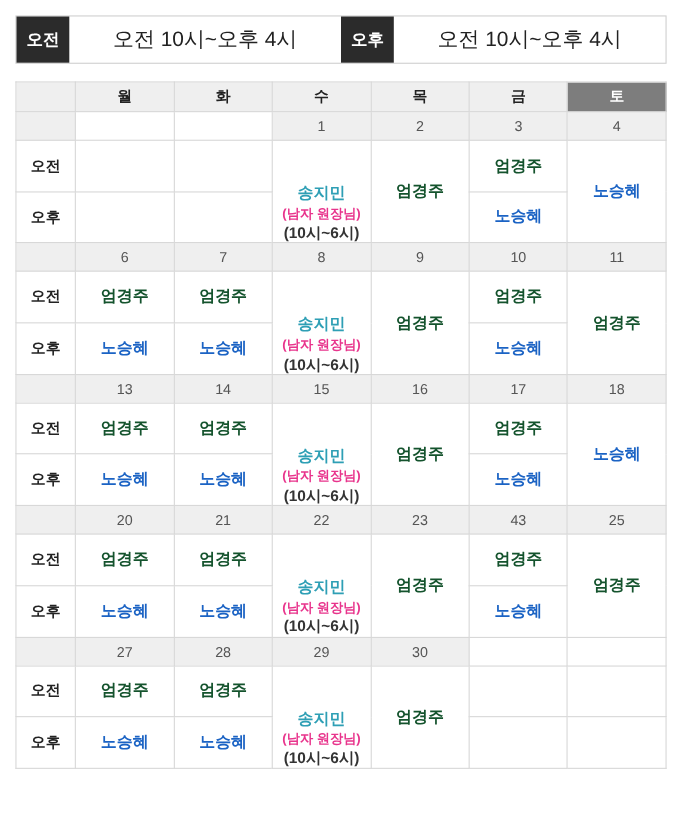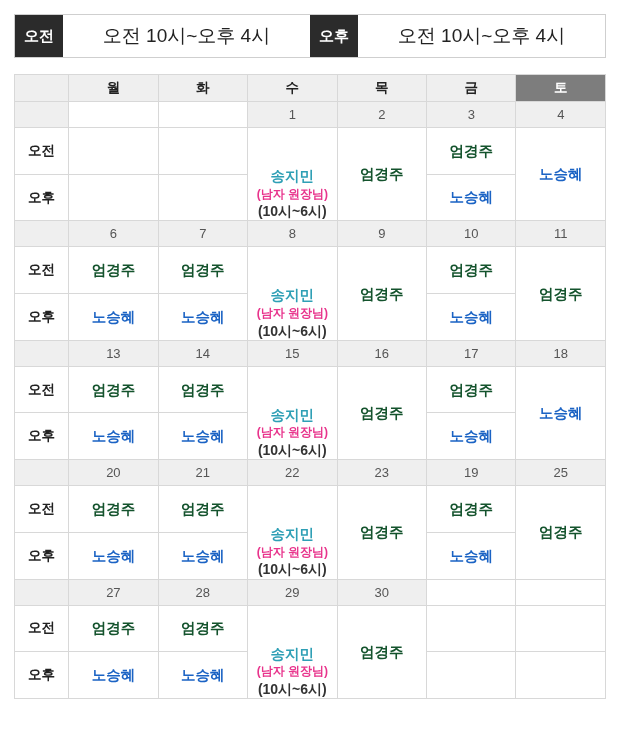--- a/index.html
+++ b/index.html
@@ -285,21 +285,21 @@
           <td class="slot">
             <div class="name blue">노승혜</div>
           </td>
         </tr>
         <tr class="dates">
           <td class="lbl"></td>
           <td>20</td>
           <td>21</td>
           <td>22</td>
           <td>23</td>
-          <td>19</td>
+          <td>43</td>
           <td class="sat">25</td>
         </tr>
         <tr>
           <td class="ampm">오전</td>
           <td class="slot">
             <div class="name pink">엄경주</div>
           </td>
           <td class="slot">
             <div class="name pink">엄경주</div>
           </td>

